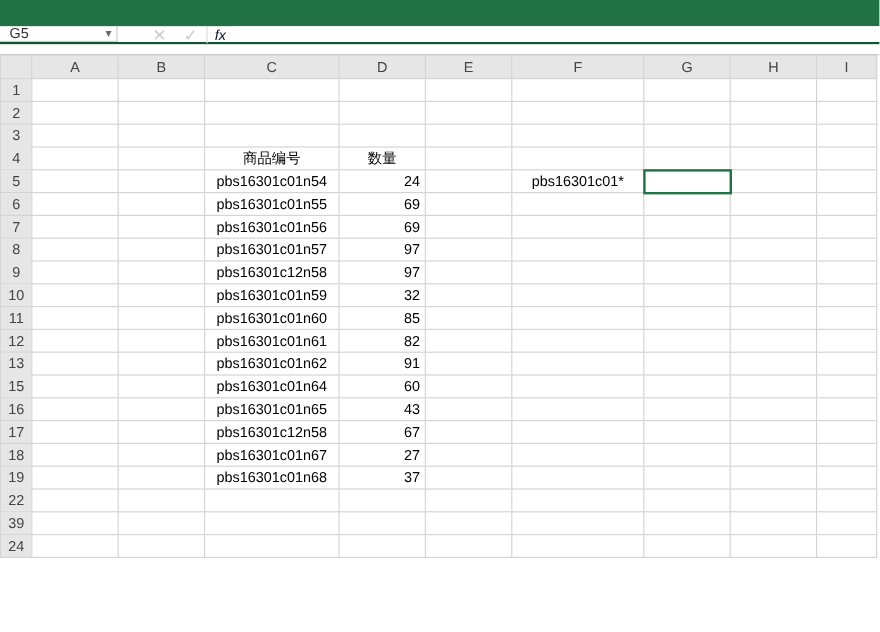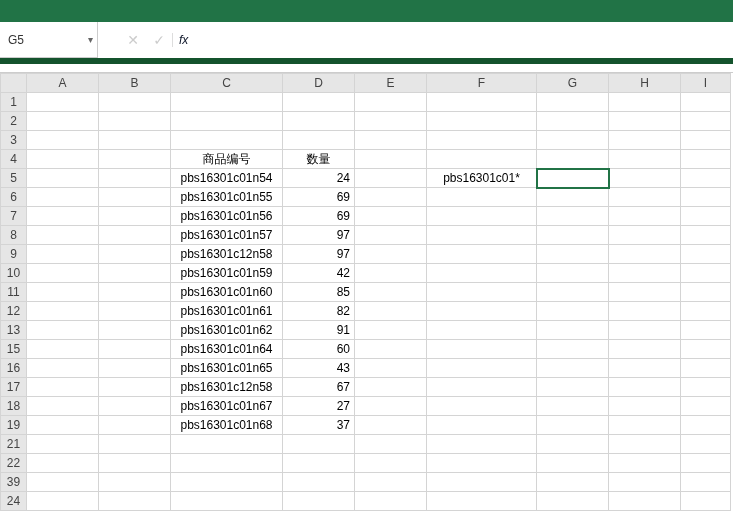--- a/index.html
+++ b/index.html
@@ -1,18 +1,18 @@
 <!DOCTYPE html>
 <html><head>
 <meta charset="utf-8">
 <style>
   * { box-sizing: border-box; margin: 0; padding: 0; }
   html, body { width: 733px; height: 527px; font-family: Arial, "Microsoft YaHei", sans-serif; font-size: 12px; overflow: hidden; background: #fff; }
   .titlebar { height: 22px; background: #217346; }
-  .formula-bar { height: 42px; background: #fff; border-bottom: 6px solid #14532d; display: flex; align-items: center; }
+  .formula-bar { height: 15px; background: #fff; border-bottom: 2px solid #14532d; display: flex; align-items: center; }
   .name-box { width: 98px; height: 100%; display: flex; align-items: center; border: 1px solid #ccc; border-top: none; border-left: none; position: relative; }
   .name-box span { padding-left: 8px; color: #333; }
   .name-box .dd { position: absolute; right: 4px; color: #666; font-size: 10px; }
   .fx-area { display: flex; align-items: center; height: 100%; }
   .fx-btn { width: 26px; text-align: center; color: #bbb; font-size: 14px; }
   .fx-btn.cancel { color: #ccc; }
   .fx-btn.accept { color: #ccc; }
   .fx-label { font-style: italic; color: #0f172a; padding: 0 6px; border-left: 1px solid #ddd; }
   .formula-input { flex: 1; height: 100%; border: none; outline: none; padding-left: 6px; }
   .sep-line { height: 9px; background: #fff; border-bottom: 1px solid #ccc; }
@@ -190,21 +190,21 @@
           <td></td>
           <td></td>
           <td></td>
           <td></td>
         </tr>
         <tr>
           <td class="rowhdr">10</td>
           <td></td>
           <td></td>
           <td class="txt">pbs16301c01n59</td>
-          <td class="num">42</td>
+          <td class="num">32</td>
           <td></td>
           <td></td>
           <td></td>
           <td></td>
           <td></td>
         </tr>
         <tr>
           <td class="rowhdr">11</td>
           <td></td>
           <td></td>
@@ -287,32 +287,20 @@
           <td></td>
           <td></td>
           <td></td>
         </tr>
         <tr>
           <td class="rowhdr">19</td>
           <td></td>
           <td></td>
           <td class="txt">pbs16301c01n68</td>
           <td class="num">37</td>
-          <td></td>
-          <td></td>
-          <td></td>
-          <td></td>
-          <td></td>
-        </tr>
-        <tr>
-          <td class="rowhdr">21</td>
-          <td></td>
-          <td></td>
-          <td></td>
-          <td></td>
           <td></td>
           <td></td>
           <td></td>
           <td></td>
           <td></td>
         </tr>
         <tr>
           <td class="rowhdr">22</td>
           <td></td>
           <td></td>

